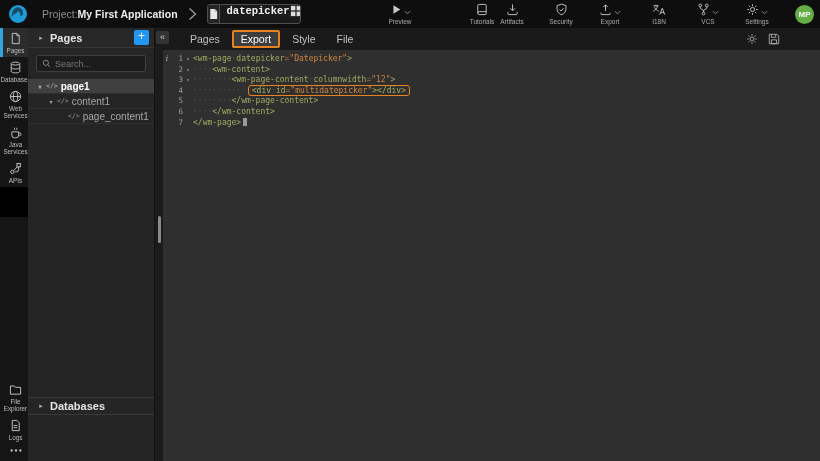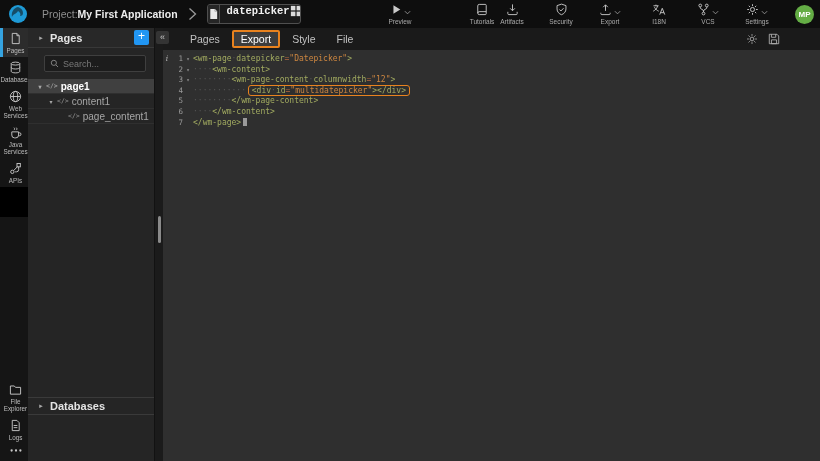--- a/index.html
+++ b/index.html
@@ -50,21 +50,21 @@
                 display:flex; flex-direction:column; border-right:1px solid #121212; }
   .panel-row { display:flex; align-items:center; flex:0 0 auto; }
   .pages-header { height:20px; background:#282828; border-bottom:1px solid #383838; }
   .structure-header { height:20px; background:#262626; border-bottom:1px solid #333; }
   .tri { font-size:7px; color:#a8a8a8; width:8px; text-align:center; }
   .pages-header .tri { margin-left:9px; }
   .structure-header .tri { margin-left:9px; }
   .panel-title { font-size:11px; font-weight:bold; color:#e4e4e4; margin-left:5px; white-space:nowrap; }
   .plus-btn { margin-left:auto; margin-right:5px; width:15px; height:15px; border-radius:2px;
               background:var(--accent-blue); color:#fff; font-size:12px; line-height:13px; text-align:center; cursor:pointer; }
-  .search-wrap { padding:7px 8px 7px 16px; flex:0 0 auto; }
+  .search-wrap { padding:7px 8px 7px 8px; flex:0 0 auto; }
   .search-box { height:17px; background:#1c1c1c; border:1px solid #3f3f3f; border-radius:2px;
                 display:flex; align-items:center; }
   .search-box .icn { margin-left:5px; }
   .search-box input { flex:1; min-width:0; background:transparent; border:0; outline:0; color:#bbb;
                       font-size:9px; font-family:"Liberation Sans", sans-serif; padding:0 4px; }
   .search-box input::placeholder { color:#787878; }
   .tree { flex:0 0 auto; }
   .tree-row { height:15px; display:flex; align-items:center; border-bottom:1px solid #2f2f2f;
               font-size:10px; color:#a6a6a6; cursor:pointer; }
   .tree-row.selected { background:#404040; color:#fff; font-weight:bold; }

